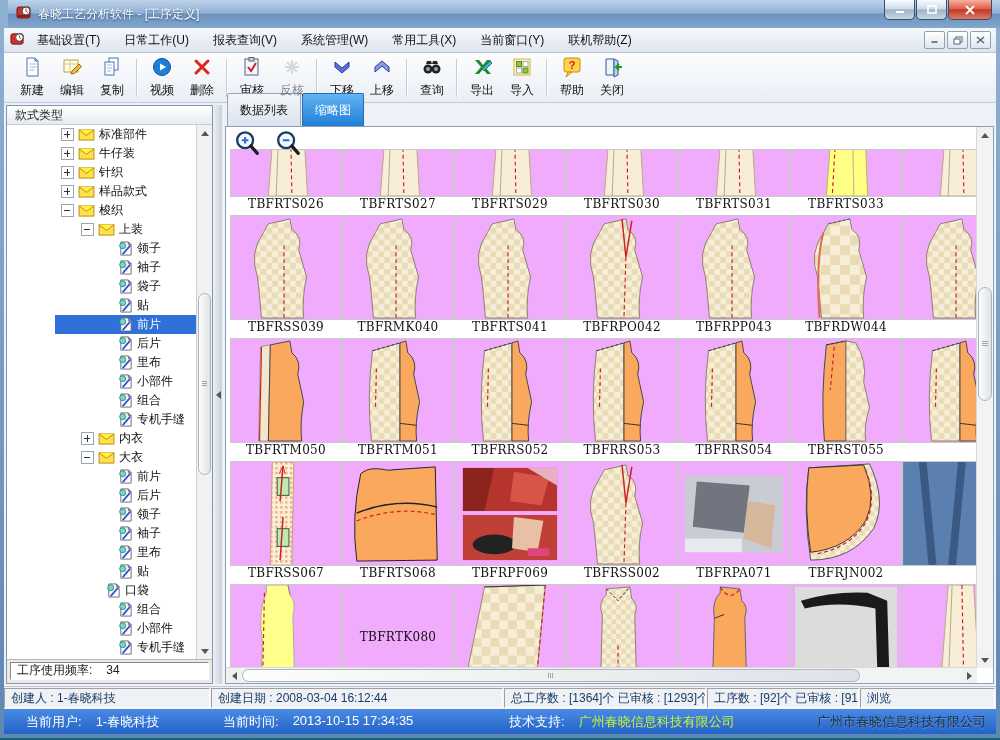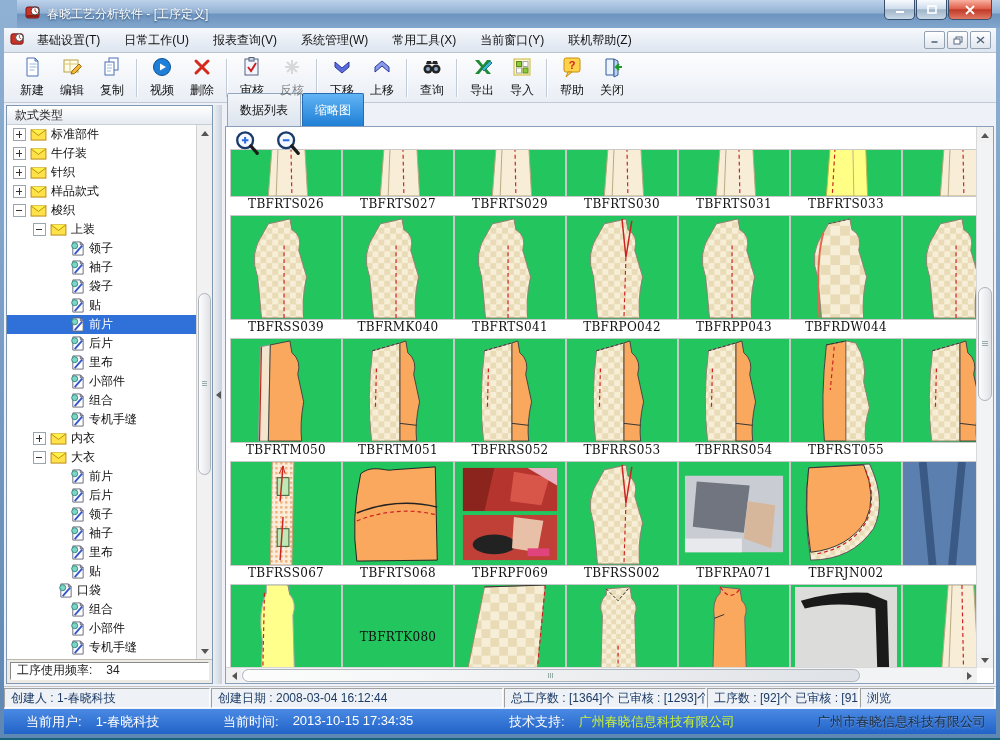--- a/index.html
+++ b/index.html
@@ -1,40 +1,40 @@
 <!DOCTYPE html>
 <html><head>
 <meta charset="utf-8">
 <style>
   html,body{margin:0;padding:0;background:#6b6b6b;font-family:"Liberation Sans",sans-serif;}
   #window{position:relative;width:1000px;height:740px;background:linear-gradient(#8fb1d4,#5f87b4);overflow:hidden;}
   #window::after{content:'';position:absolute;left:0;right:0;bottom:0;height:2px;background:#17637a;}
   
-  .titlebar{position:absolute;top:0;left:17px;right:0;height:28px;background:linear-gradient(#bdd2ea,#93b2d4 45%,#6d94c0 52%,#82a7cd);display:flex;align-items:center;padding-left:8px;}
+  .titlebar{position:absolute;top:0;left:8px;right:0;height:28px;background:linear-gradient(#bdd2ea,#93b2d4 45%,#6d94c0 52%,#82a7cd);display:flex;align-items:center;padding-left:8px;}
   .titlebar .title{color:#fff;font-size:12px;text-shadow:0 1px 2px #2a4a6c;margin-left:6px;}
   .win-controls{position:absolute;top:0;right:8px;display:flex;}
   .wbtn{width:29px;height:19px;border:1px solid #38506e;border-top:none;border-radius:0 0 5px 5px;background:linear-gradient(#f8fbff,#cfdcea 45%,#9fb4c8 52%,#c8d8e6);display:flex;align-items:center;justify-content:center;margin-left:1px;}
   .wbtn.close{width:42px;background:linear-gradient(#f8b0a0,#e0604c 45%,#c03a28 52%,#e07a64);}
   
   .app-body{position:absolute;top:28px;left:4px;right:4px;bottom:6px;background:#eef2f8;display:flex;flex-direction:column;}
   .menubar{height:24px;background:linear-gradient(#f6f8fb,#dde5f0);border-bottom:1px solid #b9c4d2;display:flex;align-items:center;padding:0 6px;position:relative;flex:none;}
   .menu-item{padding:0 12px;font-size:12px;line-height:22px;color:#111;}
   .mdi-controls{position:absolute;right:5px;display:flex;gap:2px;}
   .mdibtn{width:19px;height:16px;border:1px solid #93a1b2;border-radius:2px;background:linear-gradient(#ffffff,#dfe6ee);display:flex;align-items:center;justify-content:center;}
   .toolbar{height:49px;background:linear-gradient(#fdfdfe,#e9eef5);border-bottom:1px solid #c2cad6;display:flex;align-items:center;padding:0 8px;flex:none;}
   .tbtn{width:40px;height:44px;display:flex;flex-direction:column;align-items:center;justify-content:center;font-size:12px;color:#111;}
   .tbtn svg{width:22px;height:22px;}
   .tbtn .tlbl{margin-top:1px;white-space:nowrap;}
   .tbtn.disabled{opacity:.5;filter:grayscale(1);}
   .tsep{width:1px;height:38px;background:#c3cbd7;border-right:1px solid #fff;margin:0 4px;flex:none;}
   
   .workspace{flex:1;display:flex;padding:2px;min-height:0;}
   .sidebar{width:205px;flex:none;background:#fff;border:1px solid #7d97b5;display:flex;flex-direction:column;min-height:0;}
   .tree-header{height:18px;line-height:18px;flex:none;background:linear-gradient(#ffffff,#e6ebf2);border-bottom:1px solid #c6ced8;font-size:12px;padding-left:8px;color:#222;}
-  .tree-wrap{flex:1;position:relative;overflow:hidden;min-height:0;}
+  .tree-wrap{flex:1;position:relative;overflow:hidden;min-height:0;margin-left:48px;}
   .tree{position:absolute;top:0;left:0;right:15px;bottom:0;overflow:hidden;}
   .trow{height:19px;display:flex;align-items:center;font-size:12px;color:#111;white-space:nowrap;}
   .trow.sel{background:#2f71d8;color:#fff;}
   .exp{width:11px;height:11px;border:1px solid #9aa5b0;background:#fff;position:relative;margin-right:4px;flex:none;}
   .exp .h{position:absolute;left:2px;top:5px;width:6px;height:1px;background:#333;}
   .exp .v{position:absolute;left:5px;top:2px;width:1px;height:7px;background:#333;}
   .exp-sp{width:17px;flex:none;}
   .ticon{margin-right:4px;display:flex;flex:none;}
   .tree-sb{position:absolute;right:0;top:0;bottom:0;width:15px;background:#f1f1f1;border-left:1px solid #d0d0d0;}
   .sb-btn{position:absolute;left:0;right:0;height:15px;display:flex;align-items:center;justify-content:center;background:#f1f1f1;}
@@ -54,21 +54,21 @@
   .main{flex:1;display:flex;flex-direction:column;min-width:0;padding-left:3px;}
   .tabs{height:21px;flex:none;display:flex;align-items:flex-end;padding-left:2px;}
   .tab{height:20px;line-height:20px;padding:6px 12px;font-size:12px;border:1px solid #94a6bc;border-bottom:none;border-radius:2px 2px 0 0;background:linear-gradient(#f2f5f9,#dde4ee);margin-right:1px;color:#111;}
   .tab.active{background:linear-gradient(#62b4f4,#1f7fd6);color:#fff;border-color:#2a6ab0;}
   .content{flex:1;border:1px solid #8aa0b8;background:#fff;position:relative;overflow:hidden;min-height:0;}
   .zoomtools{position:absolute;top:3px;left:7px;display:flex;gap:13px;z-index:5;}
   .grid{position:absolute;left:4px;top:0;right:17px;bottom:16px;overflow:hidden;}
   .grow{display:flex;margin-bottom:3px;}
   .grow1{margin-top:22px;}
   .cell{width:112px;margin-right:0;flex:none;}
-  .imgbox{height:105px;box-sizing:border-box;border:1px solid #c9c9c9;background:#22c55e;overflow:hidden;}
+  .imgbox{height:105px;box-sizing:border-box;border:1px solid #c9c9c9;background:#f0abfc;overflow:hidden;}
   .imgbox.crop{height:48px;}
   .imgbox.crop svg{margin-top:-57px;}
   .imgbox.tonly{display:flex;align-items:center;justify-content:center;}
   .clabel,.tlab{font-family:"DejaVu Serif",serif;font-size:12px;color:#111;text-align:center;letter-spacing:.3px;}
   .clabel{height:15px;line-height:15px;}
   .vsb{position:absolute;top:0;right:0;bottom:15px;width:16px;background:#f2f3f5;border-left:1px solid #d8d8d8;}
   .vsb .vthumb{position:absolute;left:1px;right:1px;top:160px;height:112px;}
   .hsb{position:absolute;left:0;right:16px;bottom:0;height:15px;background:#f2f3f5;border-top:1px solid #d8d8d8;}
   .hsb .sb-btn{width:15px;height:100%;top:0;} .hsb .sb-btn.left{left:0;} .hsb .sb-btn.right{right:0;left:auto;}
   .hsb .hthumb{position:absolute;top:1px;bottom:1px;left:16px;width:82%;}

